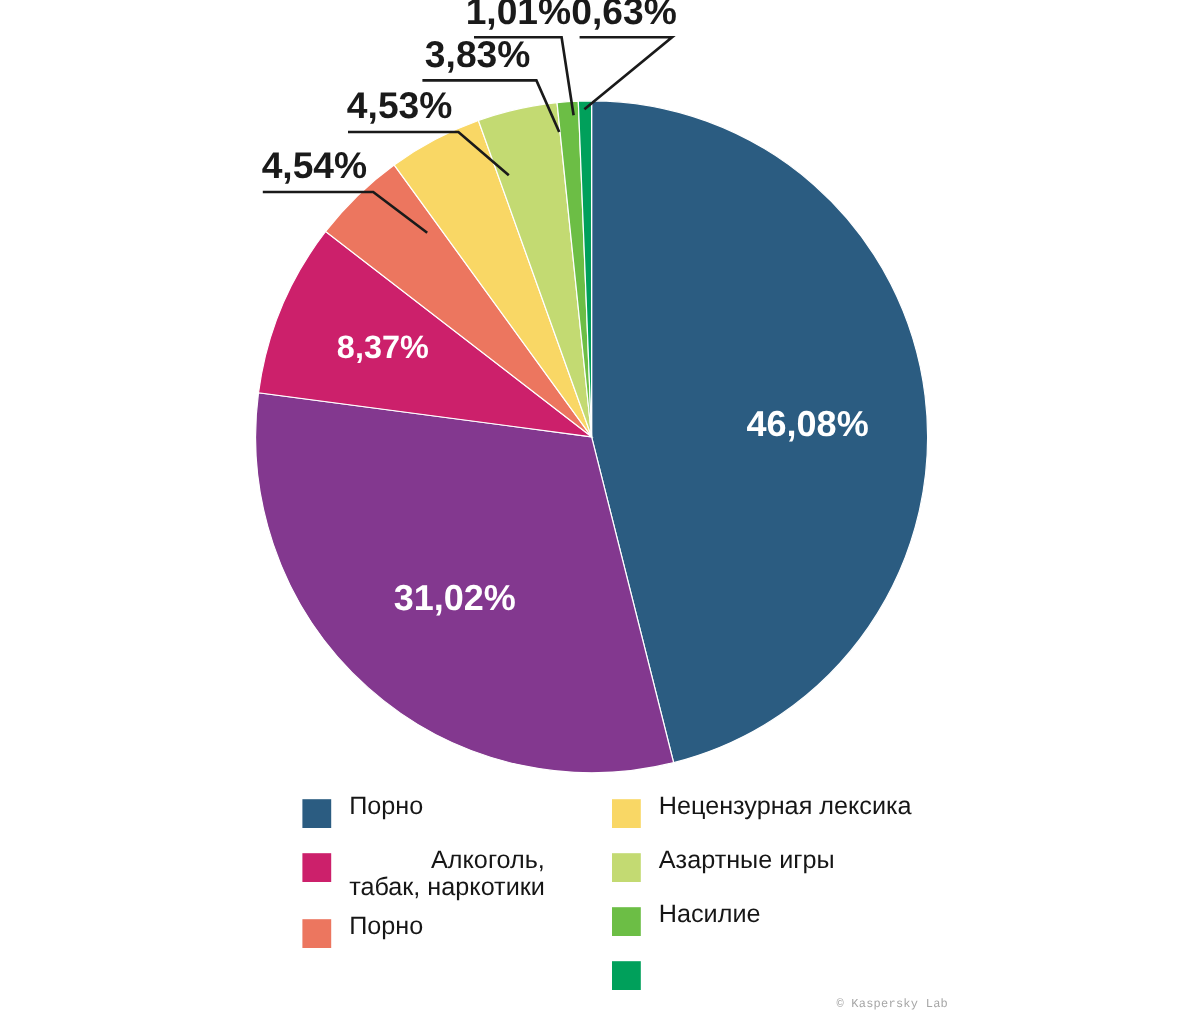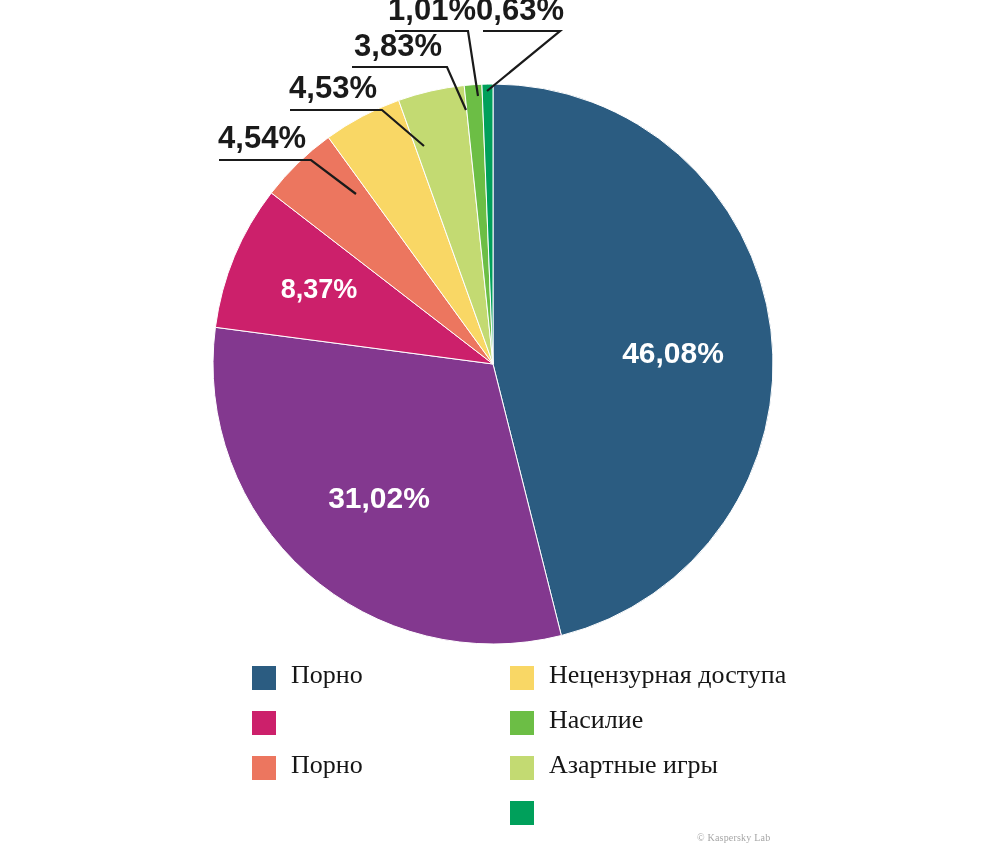--- a/index.html
+++ b/index.html
@@ -41,33 +41,33 @@
     margin-bottom:9px;
     min-height:36px;
   }
   .legend-swatch{
     width:24px;height:24px;
     flex:0 0 24px;
     margin-right:15px;
     margin-top:6px;
   }
   .legend-text{
-    font-family:Liberation Serif, serif;
-    font-size:26px;
+    font-family:Liberation Sans, sans-serif;
+    font-size:21px;
     color:#161616;
     line-height:1.08;
     white-space:pre-line;
     padding-top:1px;
     text-align:right;
   }
   #copyright{
     position:absolute;
     left:697px;
     top:832px;
-    font-family:Liberation Serif, serif;
+    font-family:Liberation Mono, monospace;
     font-size:10px;
     color:#a6a6a6;
     letter-spacing:0.2px;
   }
 </style>
 </head>
 <body>
 
 <div id="stage">
 
@@ -102,38 +102,40 @@
   </svg>
 
   <div id="legend">
     <div class="legend-col" id="legend-col-left">
         <div class="legend-item">
           <span class="legend-swatch" style="background: rgb(43, 92, 129);"></span>
           <span class="legend-text">Порно</span>
         </div>
         <div class="legend-item">
           <span class="legend-swatch" style="background: rgb(204, 32, 107);"></span>
+          <span class="legend-text">Алкоголь,
+табак, наркотики</span>
         </div>
         <div class="legend-item">
           <span class="legend-swatch" style="background: rgb(236, 118, 95);"></span>
           <span class="legend-text">Порно</span>
         </div>
       </div>
     <div class="legend-col" id="legend-col-right">
         <div class="legend-item">
           <span class="legend-swatch" style="background: rgb(249, 215, 101);"></span>
-          <span class="legend-text">Нецензурная доступа</span>
+          <span class="legend-text">Нецензурная лексика</span>
+        </div>
+        <div class="legend-item">
+          <span class="legend-swatch" style="background: rgb(195, 218, 114);"></span>
+          <span class="legend-text">Азартные игры</span>
         </div>
         <div class="legend-item">
           <span class="legend-swatch" style="background: rgb(108, 190, 69);"></span>
           <span class="legend-text">Насилие</span>
-        </div>
-        <div class="legend-item">
-          <span class="legend-swatch" style="background: rgb(195, 218, 114);"></span>
-          <span class="legend-text">Азартные игры</span>
         </div>
         <div class="legend-item">
           <span class="legend-swatch" style="background: rgb(0, 160, 91);"></span>
         </div>
       </div>
   </div>
 
   <div id="copyright">© Kaspersky Lab</div>
 
 </div>

